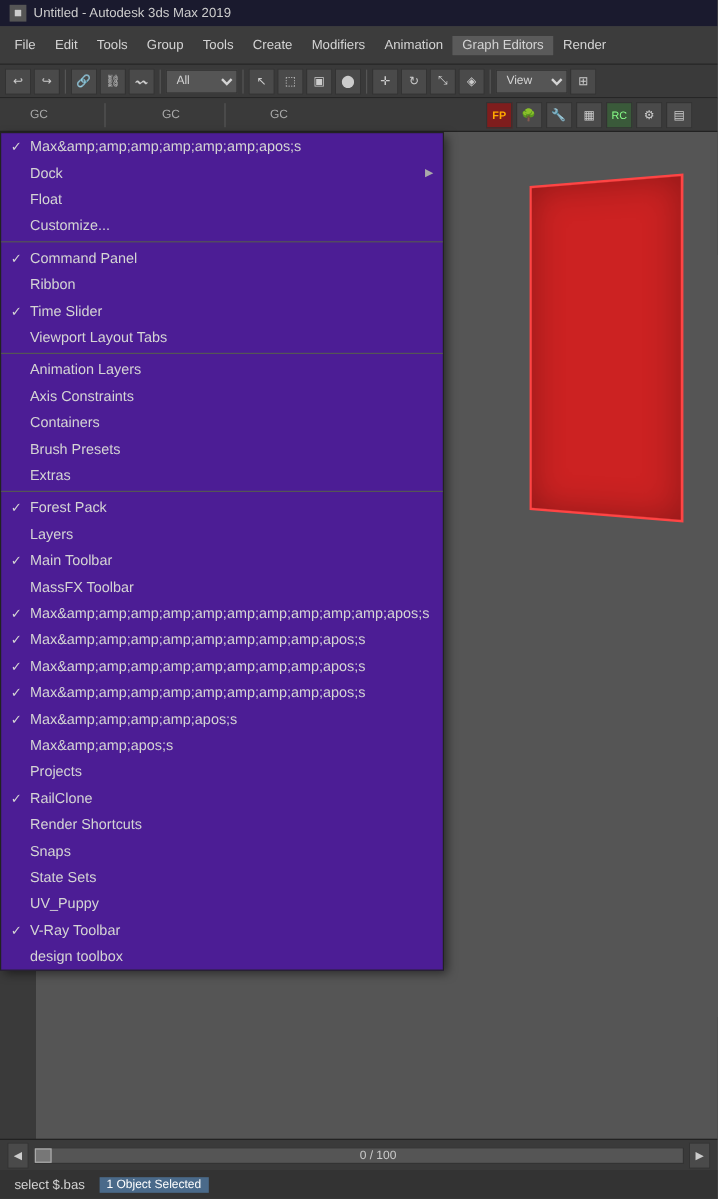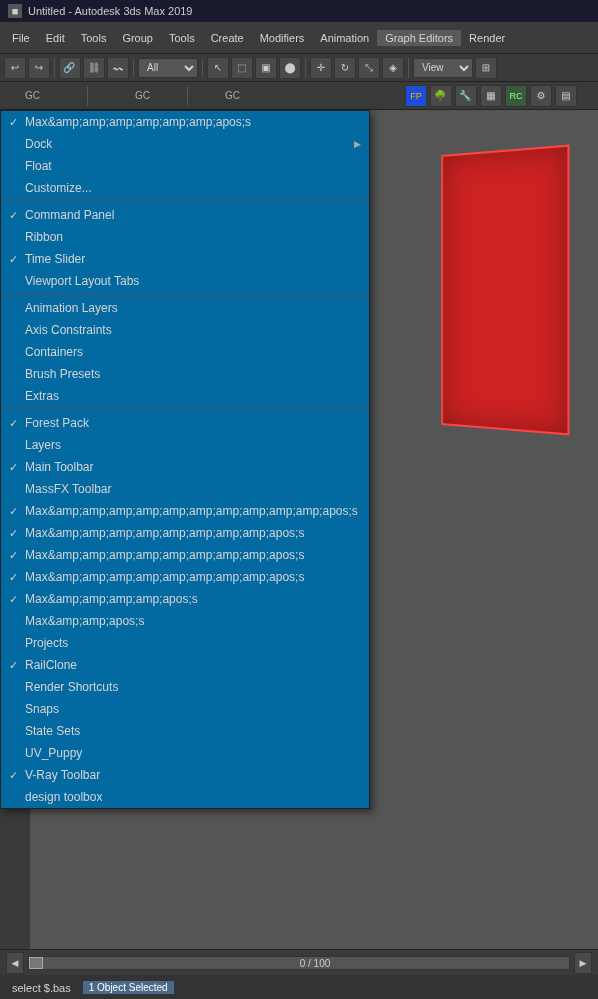--- a/index.html
+++ b/index.html
@@ -114,21 +114,21 @@
       font-size: 10px;
       color: #ccc;
     }
 
     
     .dropdown-menu {
       position: absolute;
       top: 0;
       left: 0;
       width: 370px;
-      background: #0369a1;
+      background: #4c1d95;
       border: 1px solid #222;
       z-index: 100;
       box-shadow: 3px 3px 8px rgba(0,0,0,0.5);
     }
     .dropdown-item {
       display: flex;
       align-items: center;
       padding: 4px 20px 4px 24px;
       cursor: pointer;
       font-size: 12px;
@@ -318,21 +318,21 @@
   <div class="tb-btn">⊞</div>
 </div>
 
 <div class="toolbar-row2">
   <span class="label-gc">GC</span>
   <div class="tb-separator" style="width:1px;height:20px;background:#555;margin:0 40px;"></div>
   <span class="label-gc">GC</span>
   <div class="tb-separator" style="width:1px;height:20px;background:#555;margin:0 30px;"></div>
   <span class="label-gc">GC</span>
   <div style="flex:1"></div>
-  <div class="tb2-btn" style="background:#1d4ed8;color:#ffaa00;font-weight:normal;font-size:9px;">FP</div>
+  <div class="tb2-btn" style="background:#7f1d1d;color:#ffaa00;font-weight:bold;font-size:9px;">FP</div>
   <div class="tb2-btn">🌳</div>
   <div class="tb2-btn">🔧</div>
   <div class="tb2-btn">▦</div>
   <div class="tb2-btn" style="background:#3a5a3a;color:#88ff88;font-size:9px;">RC</div>
   <div class="tb2-btn">⚙</div>
   <div class="tb2-btn">▤</div>
 </div>
 
 <div style="position:relative; height: calc(999px - 22px - 22px - 28px - 28px - 50px);">
 

